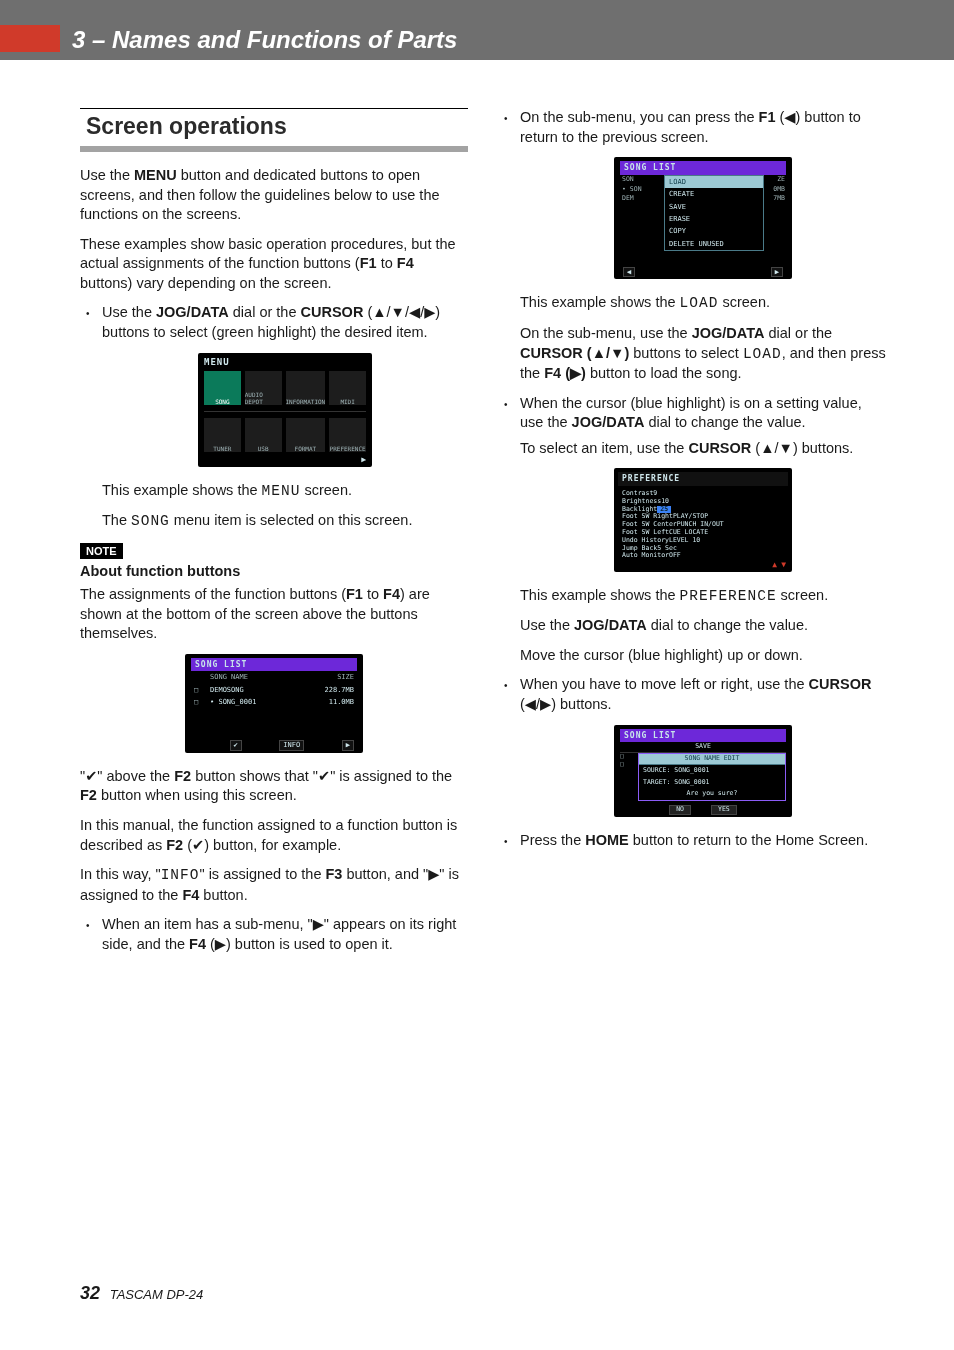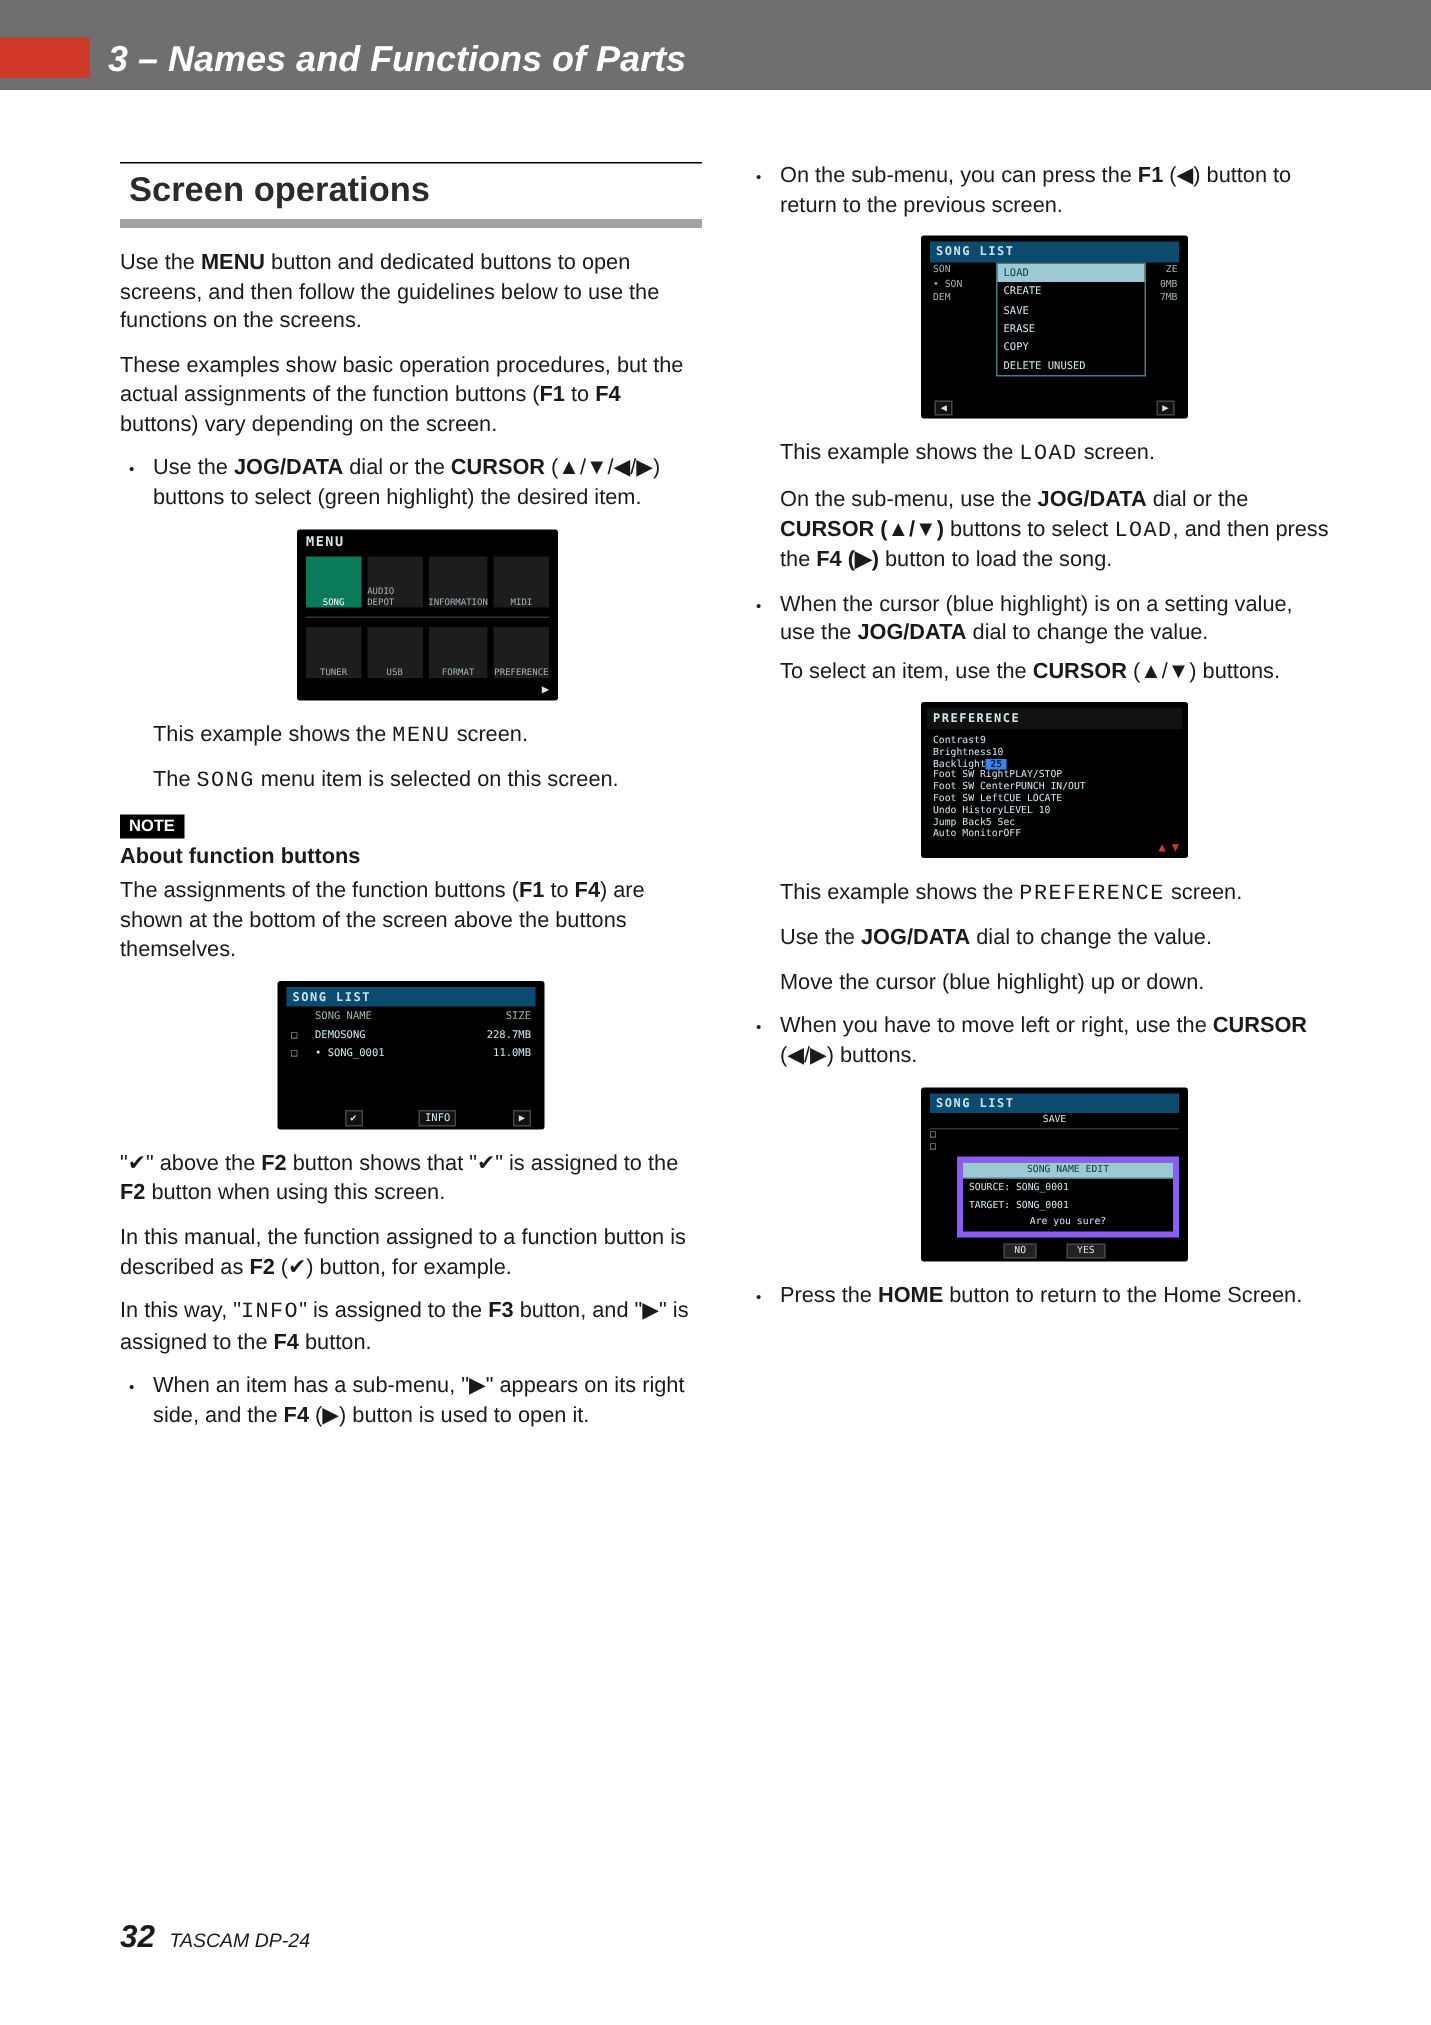--- a/index.html
+++ b/index.html
@@ -73,21 +73,21 @@
   }
   .menu-screen { width: 174px; padding: 4px 6px 2px 6px; }
   .menu-screen .title { color: #cfe7ec; font-weight: 700; font-size: 9px; letter-spacing: 1px; padding-bottom: 2px; }
   .menu-cells { display: grid; grid-template-columns: repeat(4, 1fr); gap: 4px; padding: 2px 0 3px 0; }
   .menu-cell { background: #1d1d1d; height: 34px; display: flex; align-items: flex-end; justify-content: center; font-size: 6px; color: #9fb3b6; }
   .menu-cell.sel { background: #0b7a5a; color: #fff; }
   .menu-hr { height: 1px; background: #333; margin: 2px 0; }
   .tri { color: #cfe7ec; font-size: 8px; }
 
   .songlist-screen { width: 178px; padding: 4px 6px 2px 6px; }
-  .sl-title { background: #0c4a6e; color: #c7e3ea; font-size: 8px; font-weight: 700; padding: 2px 4px; letter-spacing: 1px; }
+  .sl-title { background: #6d28d9; color: #c7e3ea; font-size: 8px; font-weight: 700; padding: 2px 4px; letter-spacing: 1px; }
   .sl-head, .sl-row { display: flex; font-size: 7px; }
   .sl-head span, .sl-row span { padding: 2px 3px; }
   .sl-col1 { width: 16px; color: #9fb3b6; }
   .sl-col2 { flex: 1; color: #cfe7ec; }
   .sl-col3 { width: 48px; text-align: right; color: #cfe7ec; }
   .sl-head .sl-col2, .sl-head .sl-col3 { color: #9fb3b6; }
   .sl-footer { display: flex; justify-content: space-between; padding: 2px 2px 0 2px; font-size: 7px; }
   .sl-footer .fn { background: #111; border: 1px solid #444; padding: 0 3px; margin: 0 1px; }
 
   .submenu-screen { width: 178px; padding: 4px 6px 2px 6px; }
@@ -101,21 +101,21 @@
   .sub-right div { font-size: 6.5px; color: #9fb3b6; padding: 1px; text-align: right; }
 
   .pref-screen { width: 178px; padding: 4px 4px 2px 4px; }
   .pf-title { background: #111; color: #cfe7ec; font-size: 8px; font-weight: 700; padding: 2px 4px; letter-spacing: 1px; }
   .pf-row { font-size: 6.5px; padding: 0px 2px; color: #cfe7ec; display: flex; }
   .pf-row .val { color: #cfe7ec; }
   .pf-row .val.sel { background: #3b82f6; color: #07232a; padding: 0 3px; font-weight: bold; }
   .pf-arrows { display: flex; justify-content: flex-end; color: #d03a2a; font-size: 8px; gap: 4px; padding-right: 2px; }
 
   .save-screen { width: 178px; padding: 4px 6px 2px 6px; }
-  .save-inner { border: 4px solid #8b5cf6; margin: 18px 0 2px 18px; }
+  .save-inner { border: 1px solid #8b5cf6; margin: 0 0 2px 18px; }
   .save-inner .save-t { text-align: center; font-size: 6.5px; border-bottom: 1px solid #4a7a88; background: #9cc9d4; color: #0e3a46; padding: 1px 0; }
   .save-inner .save-r { font-size: 6.5px; padding: 2px 4px; }
   .save-footer { display: flex; justify-content: center; gap: 20px; padding: 2px 0 0 0; font-size: 6.5px; }
   .save-footer span { background: #222; border: 1px solid #444; padding: 0 6px; }
 
   .note-badge {
     display: inline-block;
     background: #000;
     color: #fff;
     font-size: 11px;
@@ -128,21 +128,21 @@
     margin-bottom: 6px;
   }
   .lcdfont { font-family: "Courier New", monospace; letter-spacing: 1px; }
   .foot {
     position: absolute;
     left: 80px;
     bottom: 46px;
     font-style: italic;
     font-size: 13px;
   }
-  .foot .pn { font-size: 21px; font-weight: 700; font-style: italic; margin-right: 6px; }
+  .foot .pn { font-size: 18px; font-weight: 700; font-style: italic; margin-right: 6px; }
   b { font-weight: 700; }
   .col-break { break-before: column; }
 </style>
 </head>
 <body>
 
 <div class="header-bar">
   <div class="red-bar"></div>
   <h1>3 – Names and Functions of Parts</h1>
 </div>

